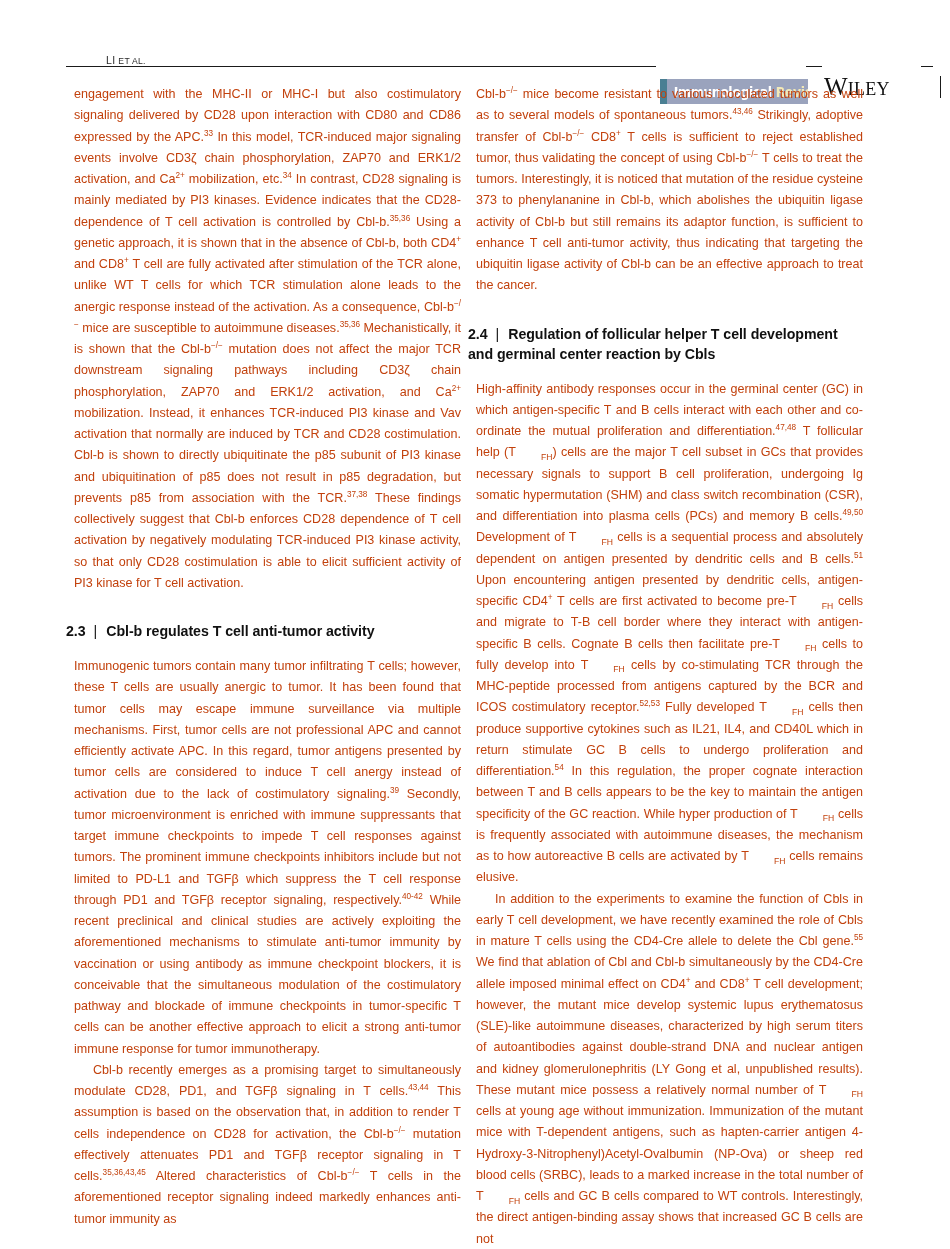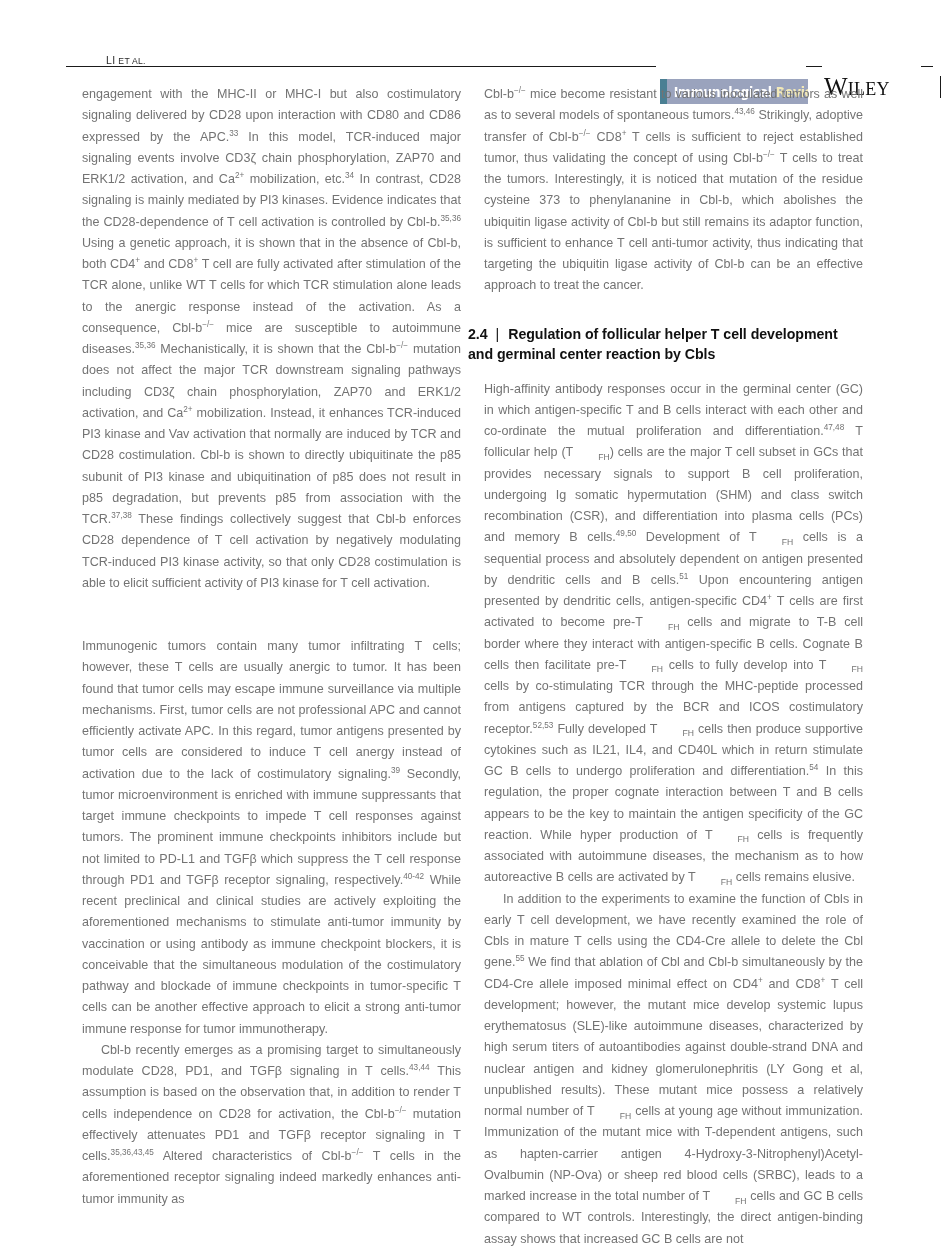--- a/index.html
+++ b/index.html
@@ -124,27 +124,27 @@
   
   .col {
     position: absolute;
     top: 84px;
     width: 395px;
   }
   .col-left  { left: 66px; }
   .col-right { left: 468px; }
 
   p.body {
-    margin: 0 0 0 16px;
+    margin: 0 0 0 8px;
     font-size: 12.55px;
     line-height: 21.25px;
     text-align: justify;
     text-justify: inter-word;
     hyphens: none;
-    color: #737373;
+    color: #c2410c;
   }
   p.body.indent { text-indent: 19px; }
   p.body + p.body { margin-top: 0; }
 
   h2.section {
     font-size: 14.2px;
     line-height: 20px;
     font-weight: bold;
     margin: 0;
     color: #111111;
@@ -194,20 +194,23 @@
     <div class="wiley">W<span class="sc">ILEY</span></div>
     <div class="rule-after-wiley"></div>
     <div class="pn-divider"></div>
 
   </div>
 
   <div class="col col-left">
     <p class="body">engagement with the MHC-II or MHC-I but also costimulatory signaling delivered by CD28 upon interaction with CD80 and CD86 expressed by the APC.<sup>33</sup> In this model, TCR-induced major signaling events involve CD3ζ chain phosphorylation, ZAP70 and ERK1/2 activation, and Ca<sup>2+</sup> mobilization, etc.<sup>34</sup> In contrast, CD28 signaling is mainly mediated by PI3 kinases. Evidence indicates that the CD28-dependence of T cell activation is controlled by Cbl-b.<sup>35,36</sup> Using a genetic approach, it is shown that in the absence of Cbl-b, both CD4<sup>+</sup> and CD8<sup>+</sup> T cell are fully activated after stimulation of the TCR alone, unlike WT T cells for which TCR stimulation alone leads to the anergic response instead of the activation. As a consequence, Cbl-b<sup>−/−</sup> mice are susceptible to autoimmune diseases.<sup>35,36</sup> Mechanistically, it is shown that the Cbl-b<sup>−/−</sup> mutation does not affect the major TCR downstream signaling pathways including CD3ζ chain phosphorylation, ZAP70 and ERK1/2 activation, and Ca<sup>2+</sup> mobilization. Instead, it enhances TCR-induced PI3 kinase and Vav activation that normally are induced by TCR and CD28 costimulation. Cbl-b is shown to directly ubiquitinate the p85 subunit of PI3 kinase and ubiquitination of p85 does not result in p85 degradation, but prevents p85 from association with the TCR.<sup>37,38</sup> These findings collectively suggest that Cbl-b enforces CD28 dependence of T cell activation by negatively modulating TCR-induced PI3 kinase activity, so that only CD28 costimulation is able to elicit sufficient activity of PI3 kinase for T cell activation.</p>
 
     <div class="sp-before-head"></div>
+    <h2 class="section">
+      <span class="num">2.3</span><span class="bar">|</span><span>Cbl-b regulates T cell anti-tumor activity</span>
+    </h2>
     <div class="sp-after-head"></div>
 
     <p class="body">Immunogenic tumors contain many tumor infiltrating T cells; however, these T cells are usually anergic to tumor. It has been found that tumor cells may escape immune surveillance via multiple mechanisms. First, tumor cells are not professional APC and cannot efficiently activate APC. In this regard, tumor antigens presented by tumor cells are considered to induce T cell anergy instead of activation due to the lack of costimulatory signaling.<sup>39</sup> Secondly, tumor microenvironment is enriched with immune suppressants that target immune checkpoints to impede T cell responses against tumors. The prominent immune checkpoints inhibitors include but not limited to PD-L1 and TGFβ which suppress the T cell response through PD1 and TGFβ receptor signaling, respectively.<sup>40-42</sup> While recent preclinical and clinical studies are actively exploiting the aforementioned mechanisms to stimulate anti-tumor immunity by vaccination or using antibody as immune checkpoint blockers, it is conceivable that the simultaneous modulation of the costimulatory pathway and blockade of immune checkpoints in tumor-specific T cells can be another effective approach to elicit a strong anti-tumor immune response for tumor immunotherapy.</p>
     <p class="body indent">Cbl-b recently emerges as a promising target to simultaneously modulate CD28, PD1, and TGFβ signaling in T cells.<sup>43,44</sup> This assumption is based on the observation that, in addition to render T cells independence on CD28 for activation, the Cbl-b<sup>−/−</sup> mutation effectively attenuates PD1 and TGFβ receptor signaling in T cells.<sup>35,36,43,45</sup> Altered characteristics of Cbl-b<sup>−/−</sup> T cells in the aforementioned receptor signaling indeed markedly enhances anti-tumor immunity as</p>
   </div>
 
   <div class="col col-right">
     <p class="body">Cbl-b<sup>−/−</sup> mice become resistant to various inoculated tumors as well as to several models of spontaneous tumors.<sup>43,46</sup> Strikingly, adoptive transfer of Cbl-b<sup>−/−</sup> CD8<sup>+</sup> T cells is sufficient to reject established tumor, thus validating the concept of using Cbl-b<sup>−/−</sup> T cells to treat the tumors. Interestingly, it is noticed that mutation of the residue cysteine 373 to phenylananine in Cbl-b, which abolishes the ubiquitin ligase activity of Cbl-b but still remains its adaptor function, is sufficient to enhance T cell anti-tumor activity, thus indicating that targeting the ubiquitin ligase activity of Cbl-b can be an effective approach to treat the cancer.</p>
 
     <div class="sp-before-head"></div>

